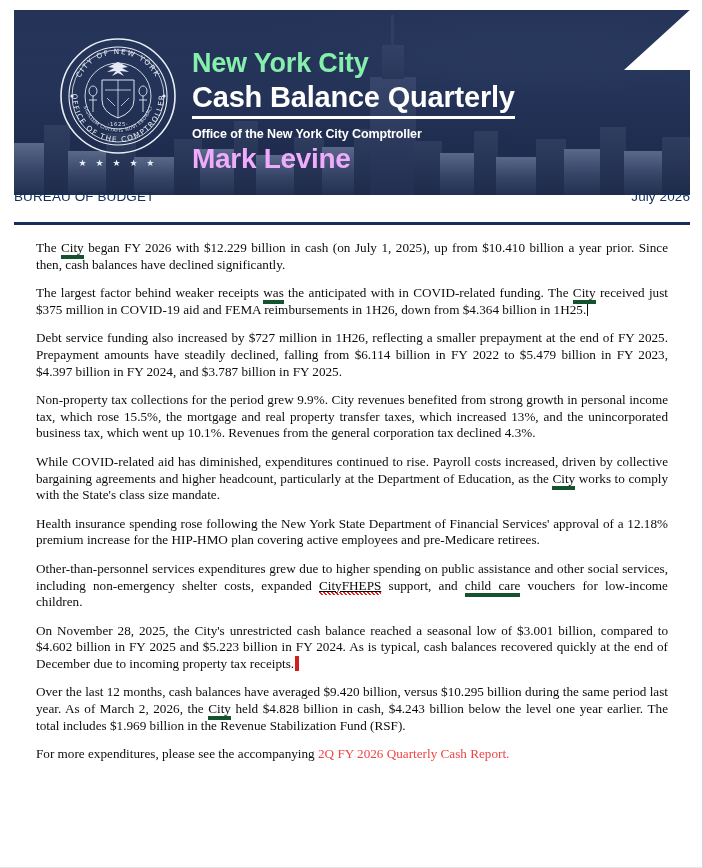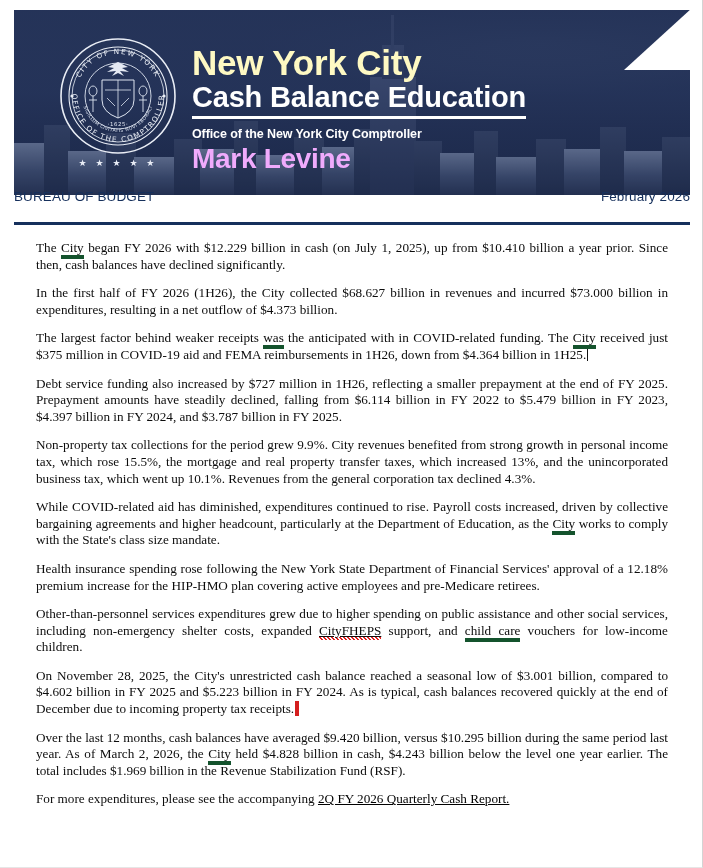--- a/index.html
+++ b/index.html
@@ -112,22 +112,22 @@
   
   .title-block {
     position: absolute;
     left: 178px;
     top: 36px;
     width: 420px;
   }
   .t-line1 {
     font-family: "Liberation Sans", sans-serif;
     font-weight: bold;
-    font-size: 35px;
-    color: #fef9c3;
+    font-size: 27px;
+    color: #86efac;
     line-height: 34px;
     letter-spacing: -0.2px;
   }
   .t-line2 {
     font-family: "Liberation Sans", sans-serif;
     font-weight: bold;
     font-size: 29px;
     color: #ffffff;
     line-height: 34px;
     letter-spacing: -0.2px;
@@ -198,22 +198,21 @@
   }
   .u-red {
     background-image: linear-gradient(45deg, transparent 40%, #e02020 40%, #e02020 60%, transparent 60%);
     background-size: 4px 3px;
     background-repeat: repeat-x;
     background-position: 0 100%;
     padding-bottom: 2px;
     text-decoration: underline;
   }
   .redlink {
-    color: #000000;
-    text-decoration: underline;
+    color: #ef4444;
   }
   .caret {
     display: inline-block;
     width: 1px;
     height: 12px;
     background: #111;
     vertical-align: -2px;
     margin-left: 1px;
   }
   .caret-red {
@@ -290,39 +289,38 @@
       <ellipse cx="35" cy="55" rx="4" ry="5" fill="none" stroke="#dde4f0" stroke-width="0.9"></ellipse>
       <path d="M35 60 v16 M31 64 h8" stroke="#dde4f0" stroke-width="0.9"></path>
       <ellipse cx="85" cy="55" rx="4" ry="5" fill="none" stroke="#dde4f0" stroke-width="0.9"></ellipse>
       <path d="M85 60 v16 M81 64 h8" stroke="#dde4f0" stroke-width="0.9"></path>
       <text x="60" y="90" font-family="DejaVu Sans, sans-serif" font-size="5.4" fill="#e4e9f3" text-anchor="middle" letter-spacing="0.6">·1625·</text>
     </svg>
     <div class="seal-stars">★ ★ ★ ★ ★</div>
 
     <div class="title-block">
       <div class="t-line1">New York City</div>
-      <div><span class="t-line2">Cash Balance Education</span></div>
+      <div><span class="t-line2">Cash Balance Quarterly</span></div>
       <div class="t-line3">Office of the New York City Comptroller</div>
       <div class="t-line4">Mark Levine</div>
     </div>
 
     <div class="banner-corner"></div>
   </div>
 
   <div class="bureau-row">
     <span>BUREAU OF BUDGET</span>
-    <span>February 2026</span>
+    <span>July 2026</span>
   </div>
   <div class="bureau-rule"></div>
 
   <div class="body">
 
     <p><span>The </span><span class="u-blue">City</span><span> began FY 2026 with $12.229 billion in cash (on July 1, 2025), up from $10.410 billion a year prior. Since then, cash balances have declined significantly.</span></p>
 
-    <p>In the first half of FY 2026 (1H26), the City collected $68.627 billion in revenues and incurred $73.000 billion in expenditures, resulting in a net outflow of $4.373 billion.</p>
 
     <p><span>The largest factor behind weaker receipts </span><span class="u-blue">was</span><span> the anticipated with in COVID-related funding. The </span><span class="u-blue">City</span><span> received just $375 million in COVID-19 aid and FEMA reimbursements in 1H26, down from $4.364 billion in 1H25.</span><span class="caret"></span></p>
 
     <p>Debt service funding also increased by $727 million in 1H26, reflecting a smaller prepayment at the end of FY 2025. Prepayment amounts have steadily declined, falling from $6.114 billion in FY 2022 to $5.479 billion in FY 2023, $4.397 billion in FY 2024, and $3.787 billion in FY 2025.</p>
 
     <p>Non-property tax collections for the period grew 9.9%. City revenues benefited from strong growth in personal income tax, which rose 15.5%, the mortgage and real property transfer taxes, which increased 13%, and the unincorporated business tax, which went up 10.1%. Revenues from the general corporation tax declined 4.3%.</p>
 
     <p><span>While COVID-related aid has diminished, expenditures continued to rise. Payroll costs increased, driven by collective bargaining agreements and higher headcount, particularly at the Department of Education, as the </span><span class="u-blue">City</span><span> works to comply with the State's class size mandate.</span></p>
 
     <p>Health insurance spending rose following the New York State Department of Financial Services' approval of a 12.18% premium increase for the HIP-HMO plan covering active employees and pre-Medicare retirees.</p>

